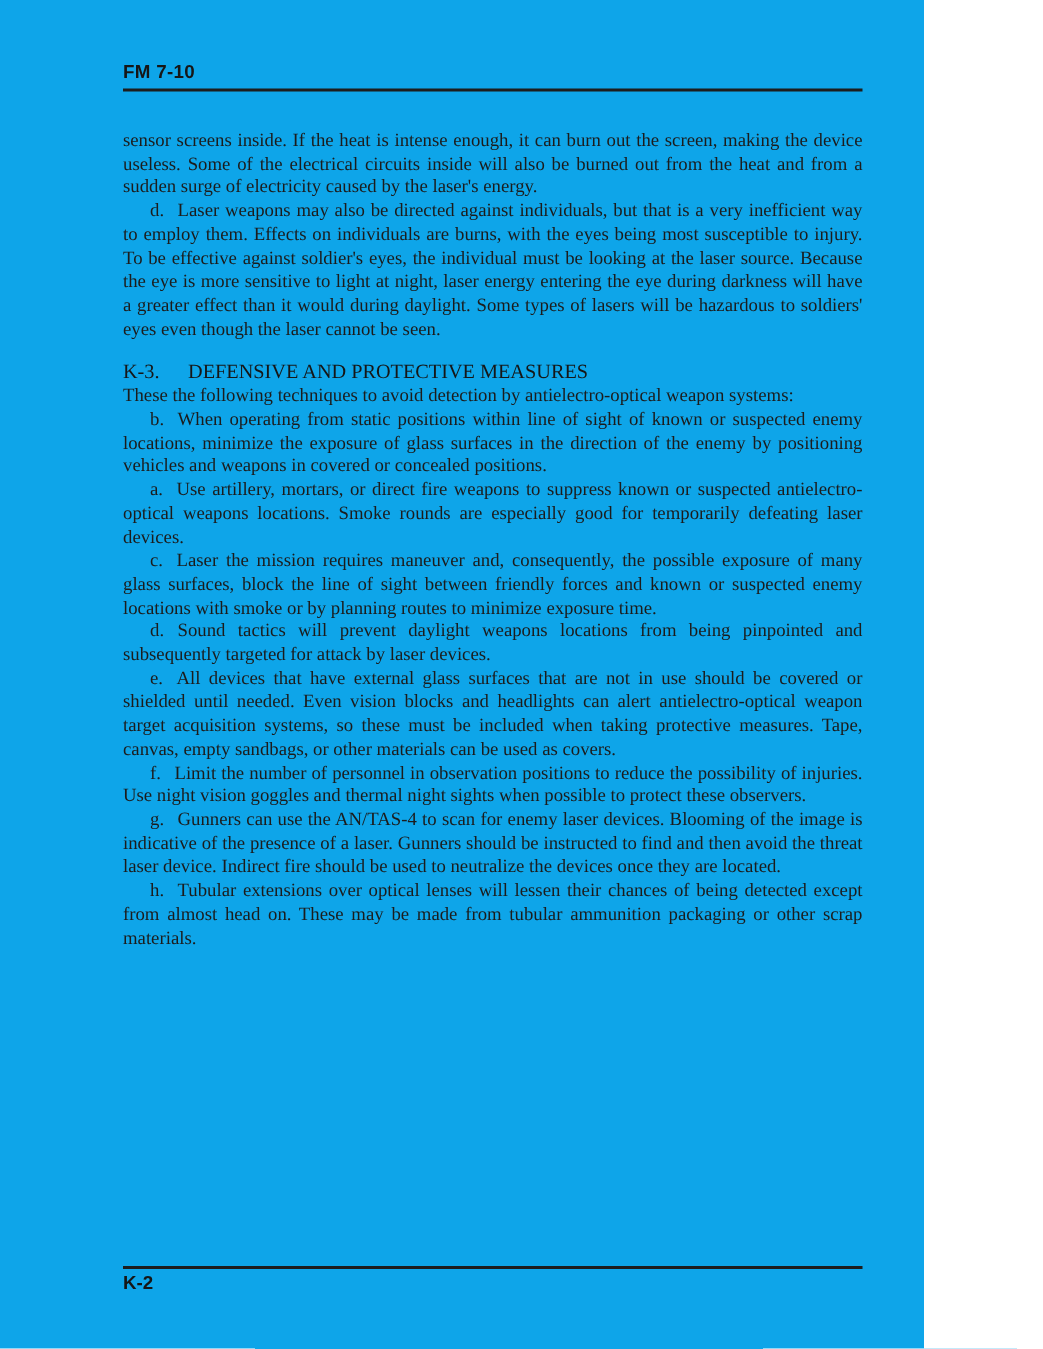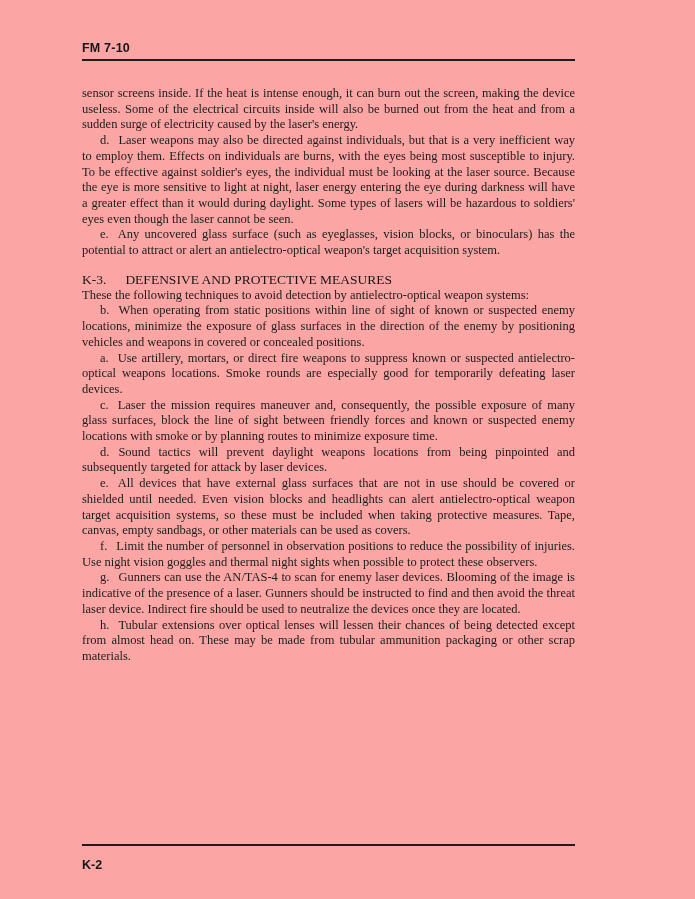--- a/index.html
+++ b/index.html
@@ -2,23 +2,23 @@
 <html><head>
 <meta charset="utf-8">
 <style>
   html, body {
     margin: 0;
     padding: 0;
     background: #ffffff;
   }
   .page {
     position: relative;
-    width: 695px;
+    width: 616px;
     height: 899px;
-    background: #fca5a5;
+    background: #0ea5e9;
     overflow: hidden;
     font-family: "Liberation Serif", serif;
     color: #1c1c1c;
   }
   .content {
     position: absolute;
     left: 82px;
     width: 493px;
     top: 0;
   }
@@ -68,21 +68,21 @@
     position: absolute;
     left: 82px;
     width: 493px;
     top: 844px;
   }
   .footer-rule {
     border-top: 2px solid #1d1d1d;
     height: 0;
   }
   .page-number {
-    margin-top: 12px;
+    margin-top: 2px;
     font-family: "Liberation Sans", sans-serif;
     font-weight: bold;
     font-size: 12.5px;
     line-height: 14px;
     color: #161616;
   }
 </style>
 </head>
 <body>
 
@@ -93,21 +93,20 @@
       <div class="doc-id">FM 7-10</div>
       <div class="header-rule"></div>
     </div>
 
     <div class="body-text">
 
       <p>sensor screens inside. If the heat is intense enough, it can burn out the screen, making the device useless. Some of the electrical circuits inside will also be burned out from the heat and from a sudden surge of electricity caused by the laser's energy.</p>
 
       <p class="lettered"><span class="pletter">d.</span><span>Laser weapons may also be directed against individuals, but that is a very inefficient way to employ them. Effects on individuals are burns, with the eyes being most susceptible to injury. To be effective against soldier's eyes, the individual must be looking at the laser source. Because the eye is more sensitive to light at night, laser energy entering the eye during darkness will have a greater effect than it would during daylight. Some types of lasers will be hazardous to soldiers' eyes even though the laser cannot be seen.</span></p>
 
-      <p class="lettered"><span class="pletter">e.</span><span>Any uncovered glass surface (such as eyeglasses, vision blocks, or binoculars) has the potential to attract or alert an antielectro-optical weapon's target acquisition system.</span></p>
 
       <h2 class="section-heading"><span class="section-number">K-3.</span><span>DEFENSIVE AND PROTECTIVE MEASURES</span></h2>
 
       <p>These the following techniques to avoid detection by antielectro-optical weapon systems:</p>
 
       <p class="lettered"><span class="pletter">b.</span><span>When operating from static positions within line of sight of known or suspected enemy locations, minimize the exposure of glass surfaces in the direction of the enemy by positioning vehicles and weapons in covered or concealed positions.</span></p>
 
       <p class="lettered"><span class="pletter">a.</span><span>Use artillery, mortars, or direct fire weapons to suppress known or suspected antielectro-optical weapons locations. Smoke rounds are especially good for temporarily defeating laser devices.</span></p>
 
       <p class="lettered"><span class="pletter">c.</span><span>Laser the mission requires maneuver and, consequently, the possible exposure of many glass surfaces, block the line of sight between friendly forces and known or suspected enemy locations with smoke or by planning routes to minimize exposure time.</span></p>

